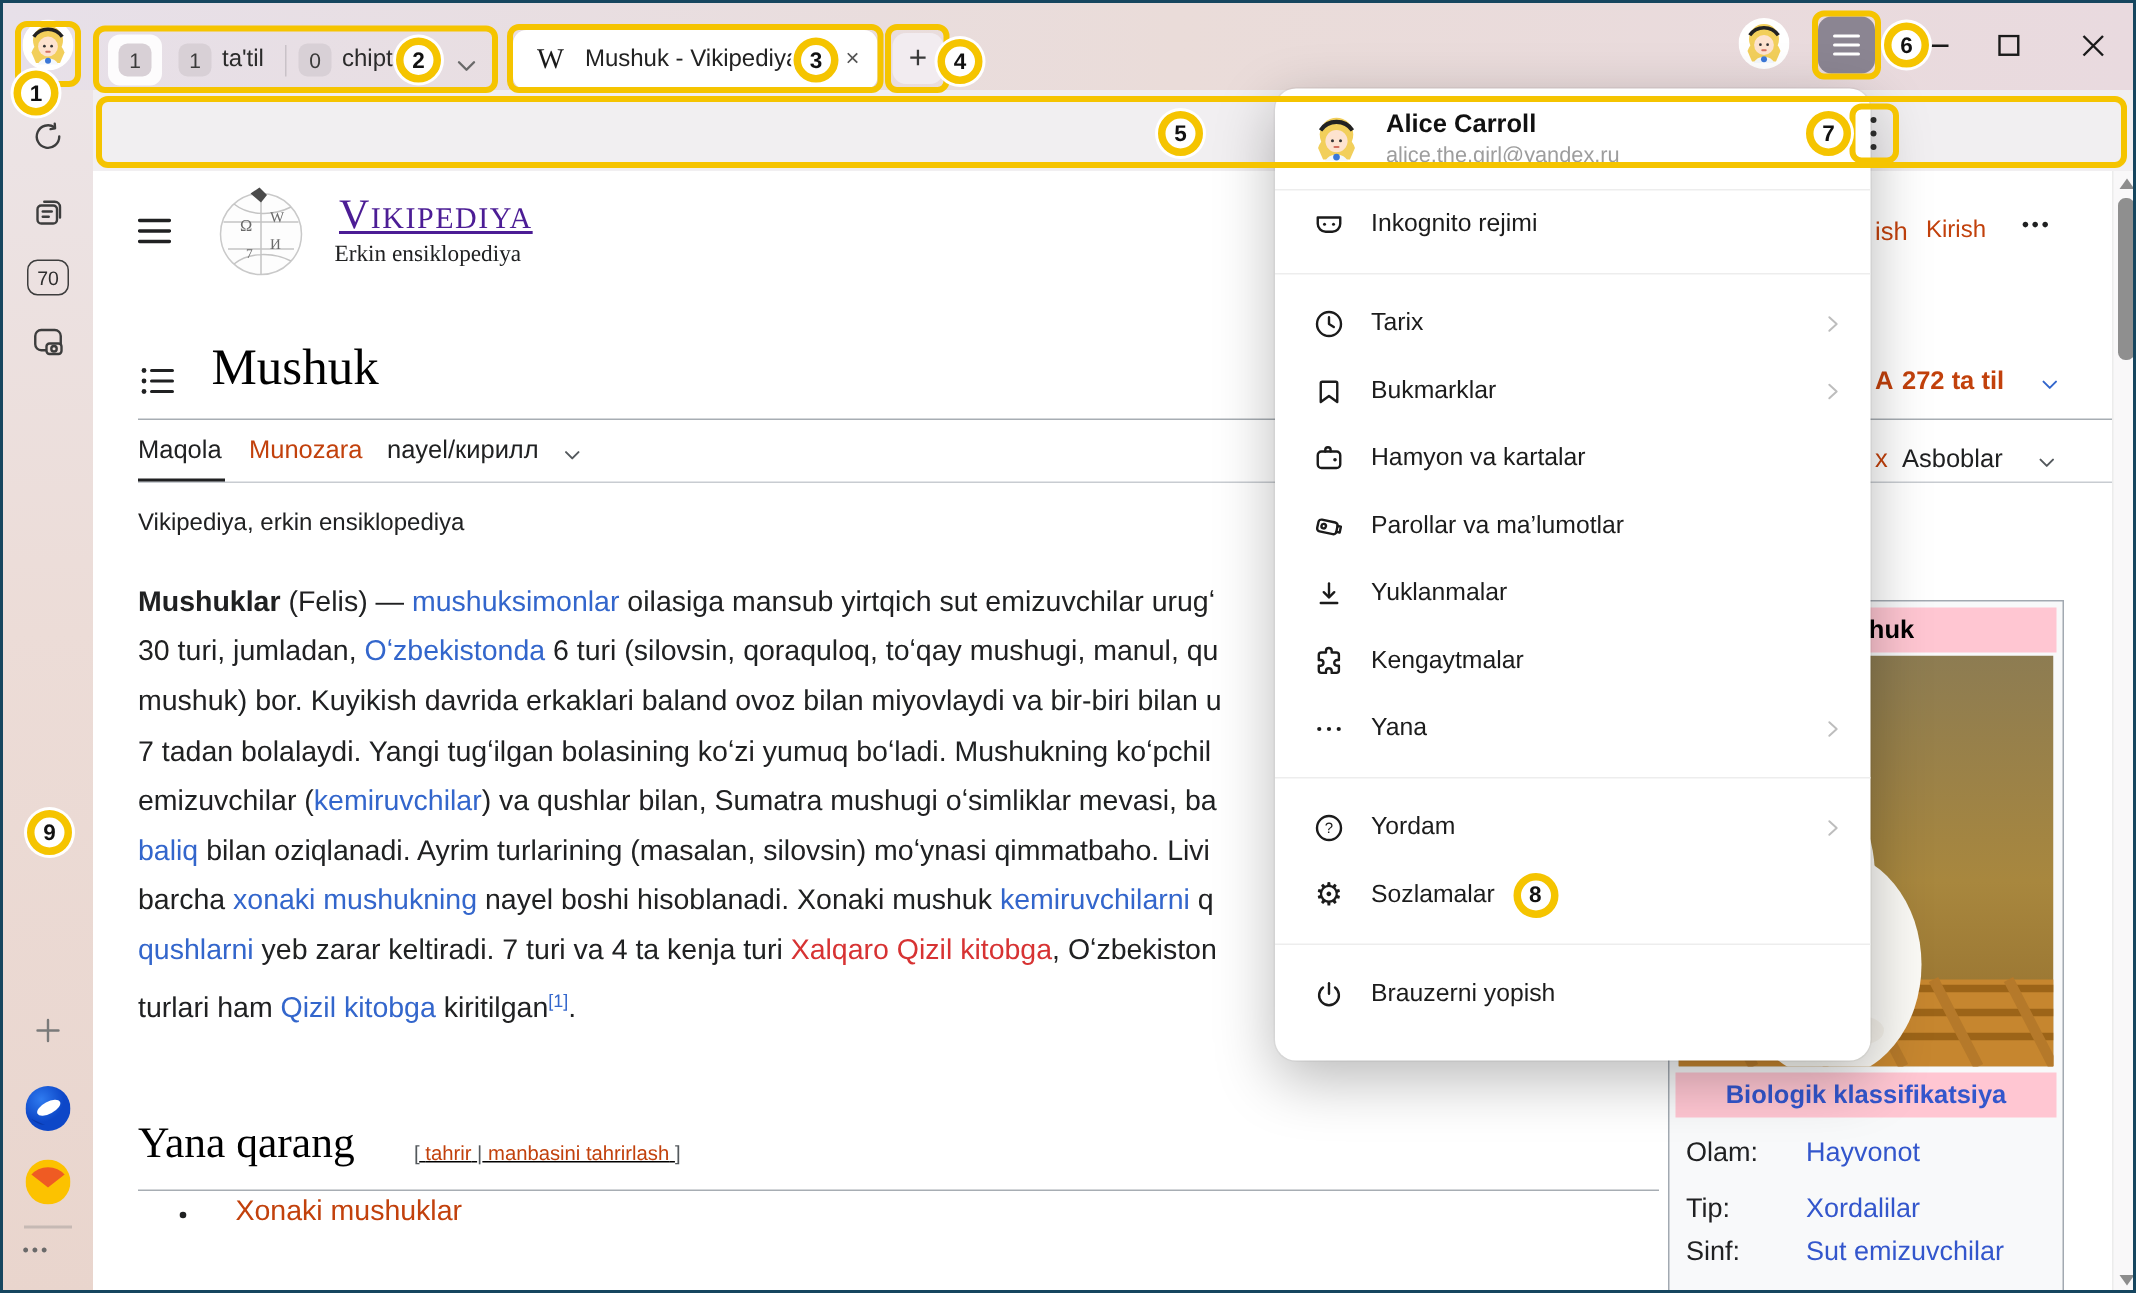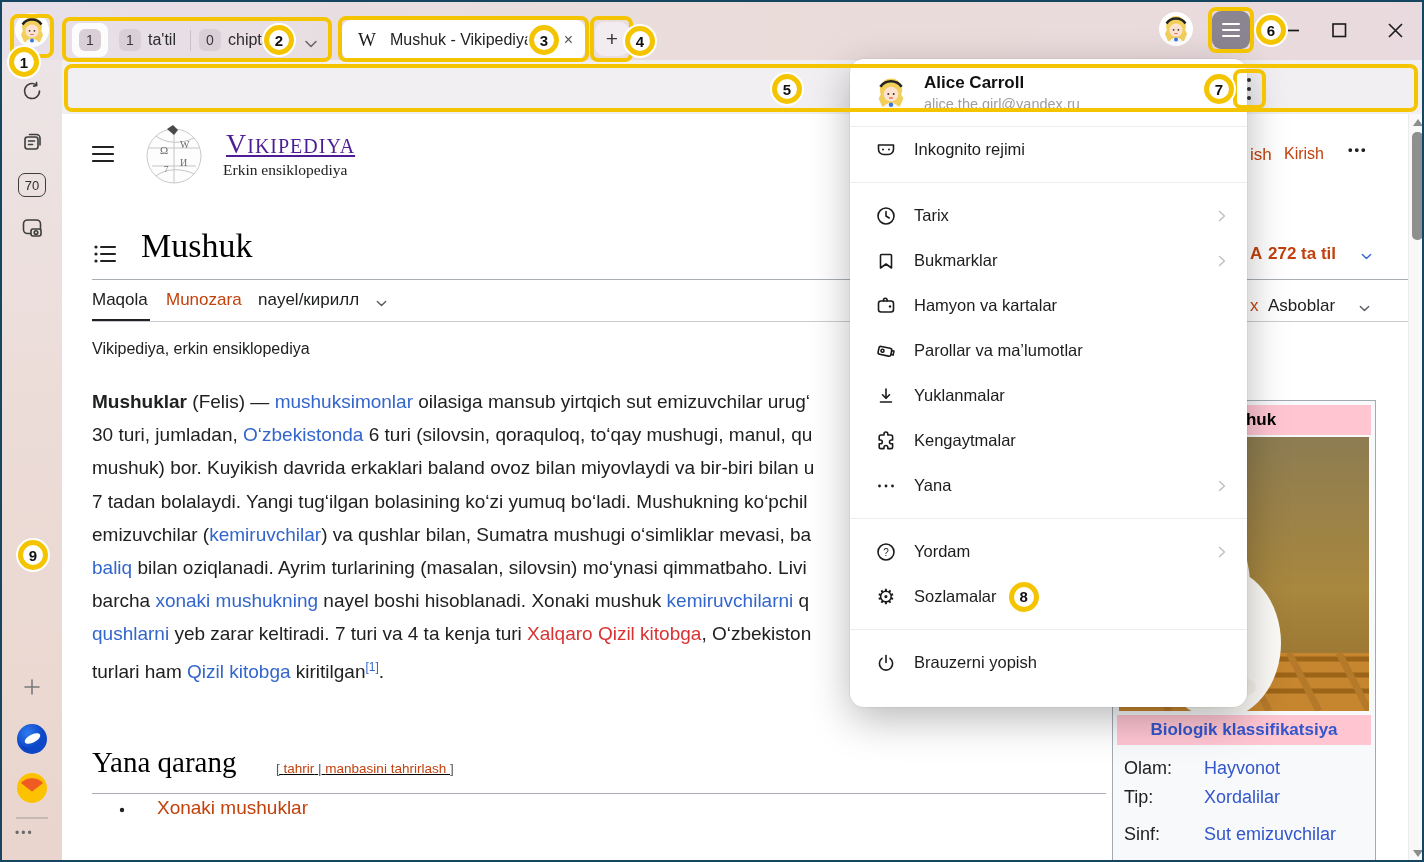--- a/index.html
+++ b/index.html
@@ -345,21 +345,21 @@
         <polygon points="68,60 73,34 87,54" fill="#e8b0b4"></polygon>
         <polygon points="102,54 124,28 126,66" fill="#f5efe8"></polygon>
         <ellipse cx="120" cy="250" rx="17" ry="10" fill="#f4f1ea"></ellipse>
         <path d="M60 140q10 18 4 40M118 150q-8 20 0 38" stroke="#e3ded2" stroke-width="3" fill="none"></path>
       </svg>
       <div class="pinkbar" style="height:30px;line-height:30px;margin:4px 1px 0;color:#3356cc;">Biologik klassifikatsiya</div>
       <div style="display:flex;height:37px;align-items:center;padding-left:8px;margin-top:5px;">
         <span class="iblabel" style="width:80px;">Olam:</span>
         <span class="ibval">Hayvonot</span>
       </div>
-      <div style="display:flex;height:37px;align-items:flex-start;padding-left:8px;">
+      <div style="display:flex;height:37px;align-items:center;padding-left:8px;">
         <span class="iblabel" style="width:80px;">Tip:</span>
         <span class="ibval">Xordalilar</span>
       </div>
       <div style="display:flex;height:37px;align-items:flex-start;padding-left:8px;">
         <span class="iblabel" style="width:80px;">Sinf:</span>
         <span class="ibval">Sut emizuvchilar</span>
       </div>
     </div>
 
     <div class="abs sbtrack" style="left:1346px;top:0;width:17px;height:750px;">

